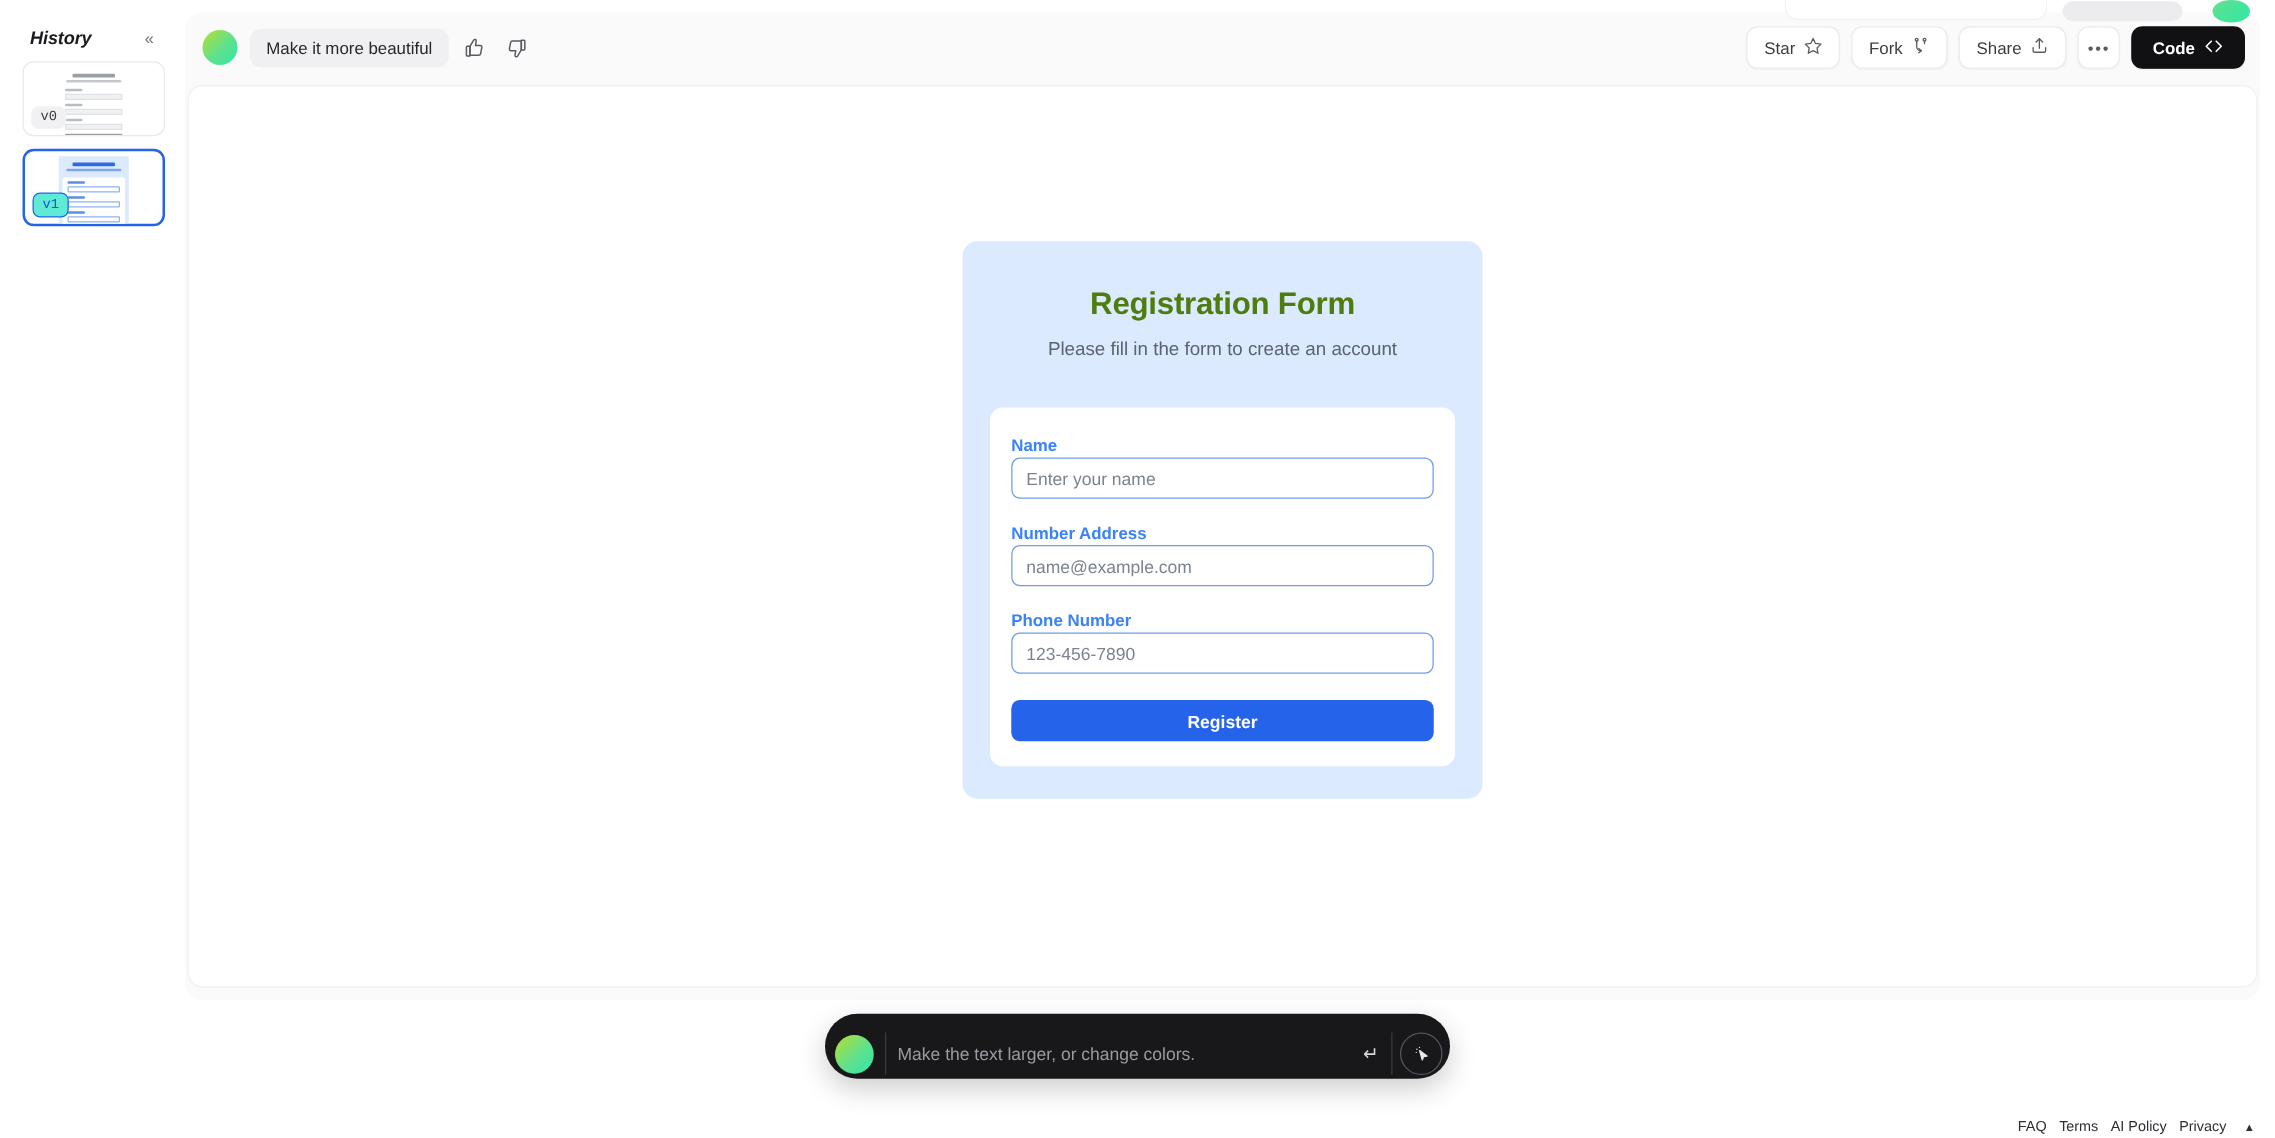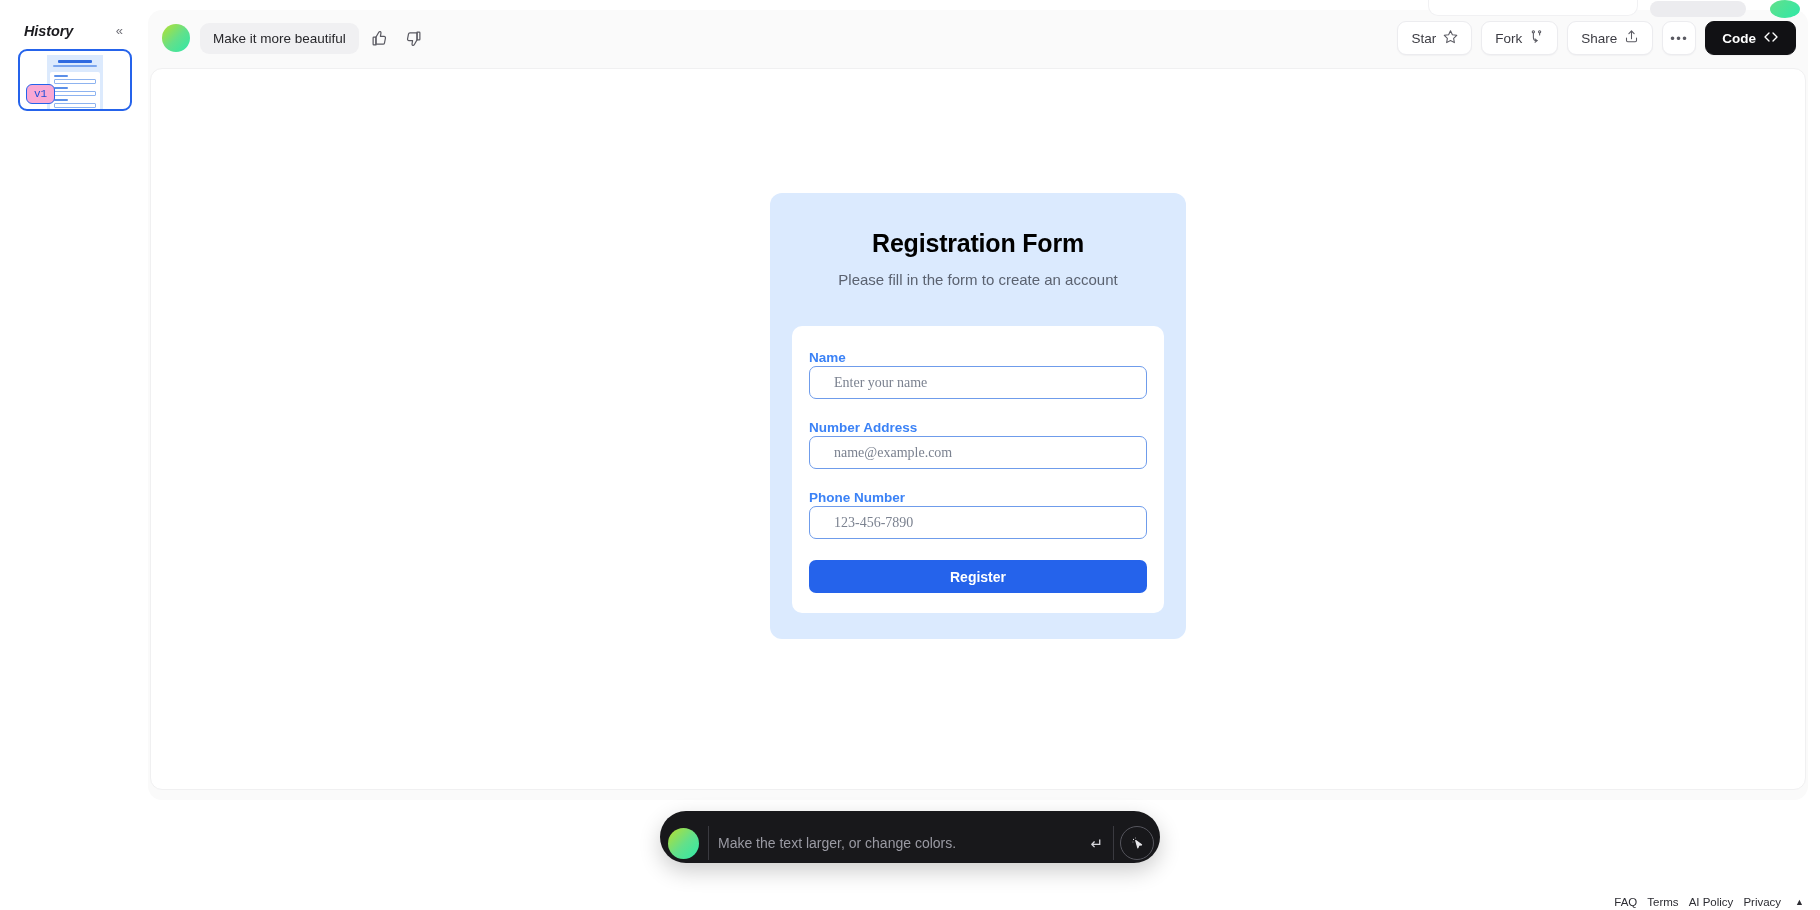--- a/index.html
+++ b/index.html
@@ -123,21 +123,21 @@
     padding: 3px 7px;
     border-radius: 6px;
     background: #f1f1f3;
     color: #3c3c43;
     font-family: "Liberation Mono", monospace;
     font-size: 11px;
     text-align: center;
     line-height: 1.1;
   }
   .thumb-card.active .version-tag {
-    background: #f9a8d4;
+    background: #5eead4;
     color: #1d4ed8;
     border: 1px solid #2563eb;
   }
 
   
   .main-pane {
     position: absolute;
     left: 148px;
     top: 10px;
     width: 1660px;
@@ -241,21 +241,21 @@
   .form-outer {
     width: 416px;
     background: #dbeafe;
     border-radius: 12px;
     padding: 36px 22px 26px 22px;
   }
   .form-heading {
     text-align: center;
     font-size: 25px;
     font-weight: bold;
-    color: #000000;
+    color: #4d7c0f;
     letter-spacing: -0.2px;
   }
   .form-subheading {
     text-align: center;
     margin-top: 13px;
     font-size: 15px;
     color: #5b6270;
   }
   .form-card {
     margin-top: 38px;
@@ -267,23 +267,23 @@
     font-size: 13.5px;
     font-weight: bold;
     color: #3b82f6;
     margin-bottom: 8px;
   }
   .field-input {
     width: 100%;
     height: 33px;
     border: 1px solid #6f9ceb;
     border-radius: 7px;
-    padding: 0 24px;
+    padding: 0 11px;
     font-size: 14px;
-    font-family: Liberation Serif, serif;
+    font-family: Liberation Sans, sans-serif;
     color: #2b2b31;
     background: #ffffff;
     outline: none;
     margin-bottom: 19px;
   }
   .field-input::placeholder { color: #7b8290; }
   .register-btn {
     width: 100%;
     height: 33px;
     background: #2563eb;
@@ -381,20 +381,36 @@
 <body>
 
 <div id="app">
 
   <aside class="history-panel">
     <div class="history-head">
       <span class="history-title">History</span>
       <span class="collapse-btn">«</span>
     </div>
 
+    <div class="thumb-card">
+      <div class="thumb-mini">
+        <div class="mini-title"></div>
+        <div class="mini-sub"></div>
+        <div class="mini-body">
+          <div class="mini-lbl"></div>
+          <div class="mini-inp"></div>
+          <div class="mini-lbl"></div>
+          <div class="mini-inp"></div>
+          <div class="mini-lbl"></div>
+          <div class="mini-inp"></div>
+          <div class="mini-btn"></div>
+        </div>
+      </div>
+      <span class="version-tag">v0</span>
+    </div>
 
     <div class="thumb-card active">
       <div class="thumb-mini">
         <div class="mini-title"></div>
         <div class="mini-sub"></div>
         <div class="mini-body">
           <div class="mini-lbl"></div>
           <div class="mini-inp"></div>
           <div class="mini-lbl"></div>
           <div class="mini-inp"></div>

